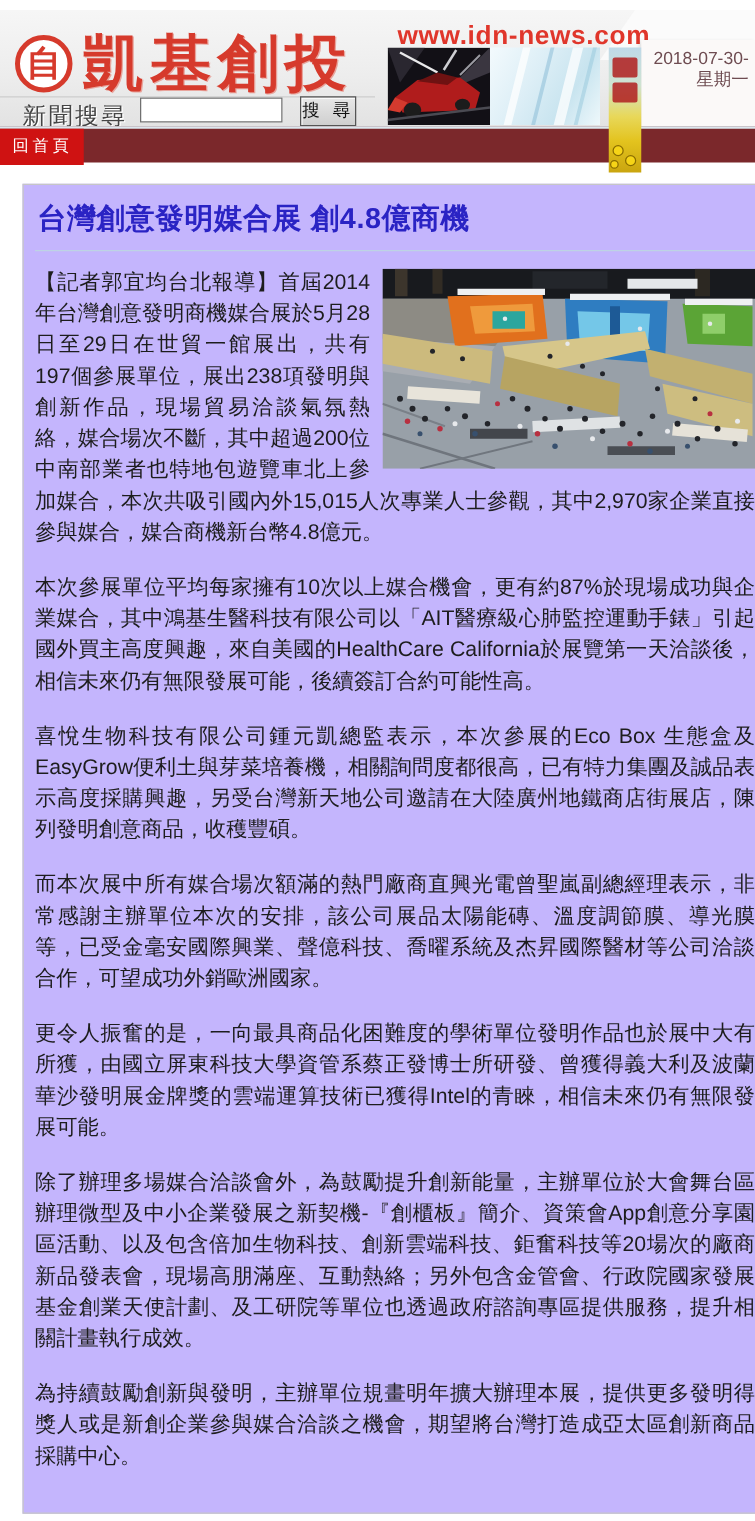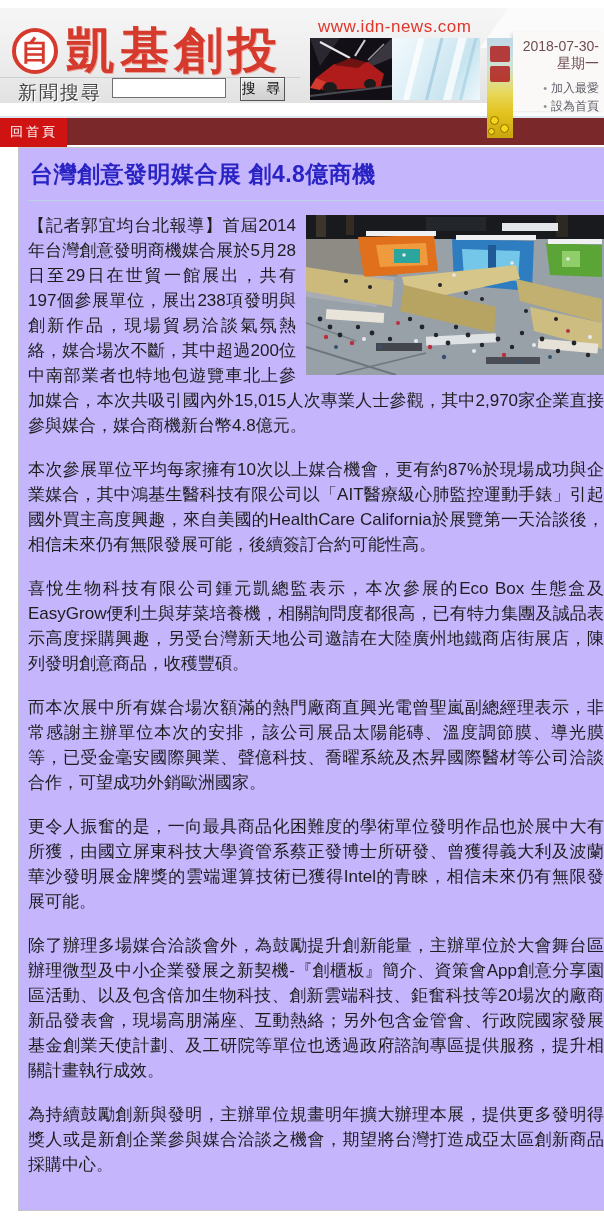--- a/index.html
+++ b/index.html
@@ -23,21 +23,21 @@
     font-family:"DejaVu Serif","Liberation Serif",serif;
     font-size:28px;font-weight:bold;color:#d63a2c;box-sizing:border-box;
   }
   .logo-text{
     margin-left:8px;font-family:"DejaVu Serif","Liberation Serif",serif;
     font-size:49px;font-weight:bold;color:#d63a2c;letter-spacing:5px;
     line-height:1;text-shadow:1px 1px 0 #e8a59d;white-space:nowrap;
   }
   .logo-divider{position:absolute;left:0;top:69px;width:300px;height:1px;background:#cdcdcd;}
   .site-url{
-    position:absolute;left:318px;top:9px;font-size:17px;font-weight:normal;
+    position:absolute;left:318px;top:9px;font-size:21px;font-weight:bold;
     color:#e0362b;letter-spacing:.5px;cursor:pointer;text-align:right;
   }
   .banner{position:absolute;top:30px;height:62px;overflow:hidden;}
   .banner.car{left:310px;width:82px;}
   .banner.abstract{
     left:392px;width:88px;
     background:linear-gradient(120deg,#f3fafd 0%,#dceef6 40%,#c8e4ef 70%,#eef8fb 100%);
   }
   .banner.abstract .streak{position:absolute;background:rgba(255,255,255,.75);transform:rotate(14deg);}
   .banner.sunflower{
@@ -65,21 +65,21 @@
   }
   .search-btn{
     position:absolute;left:240px;top:69px;width:45px;height:24px;
     background:linear-gradient(180deg,#e8e8e8,#cfcfcf);
     border:1px solid #555;box-shadow:inset 1px 1px 0 #fff;
     font-family:"DejaVu Serif","Liberation Serif",serif;
     font-size:14px;letter-spacing:3px;color:#111;cursor:pointer;padding:0;
   }
   
   .nav-bar{
-    position:absolute;left:0;top:116px;width:604px;height:29px;
+    position:absolute;left:0;top:101px;width:604px;height:29px;
     background:#7b282b;border-top:2px solid #dbe7ee;box-sizing:border-box;
   }
   .home-link{
     display:inline-block;background:#cf1212;color:#fff;font-size:13px;
     letter-spacing:3px;padding:5px 9px 6px 10px;cursor:pointer;
   }
   
   .content{
     position:absolute;left:18px;top:147px;width:596px;height:1064px;
     border:1px solid #c6c6c6;background:#c4b5fd;box-sizing:border-box;
@@ -140,24 +140,20 @@
     <div class="ad-glyph" style="top:28px;"></div>
     <div class="flower" style="left:3px;top:78px;"></div>
     <div class="flower" style="left:13px;top:86px;"></div>
     <div class="flower" style="left:1px;top:90px;width:7px;height:7px;"></div>
   </div>
 
   <div class="right-panel">
     <div>
       <div class="date-line">2018-07-30-</div>
       <div class="date-line">星期一</div>
-    </div>
-    <div class="quick-links">
-      <div class="qlink"><span class="bullet">•</span><span>加入最愛</span></div>
-      <div class="qlink"><span class="bullet">•</span><span>設為首頁</span></div>
     </div>
   </div>
 
   <span class="search-label">新聞搜尋</span>
   <input class="search-input" type="text" value="" style="">
   <button class="search-btn">搜 尋</button>
 </div>
 
 <div class="nav-bar">
   <a class="home-link">回首頁</a>

